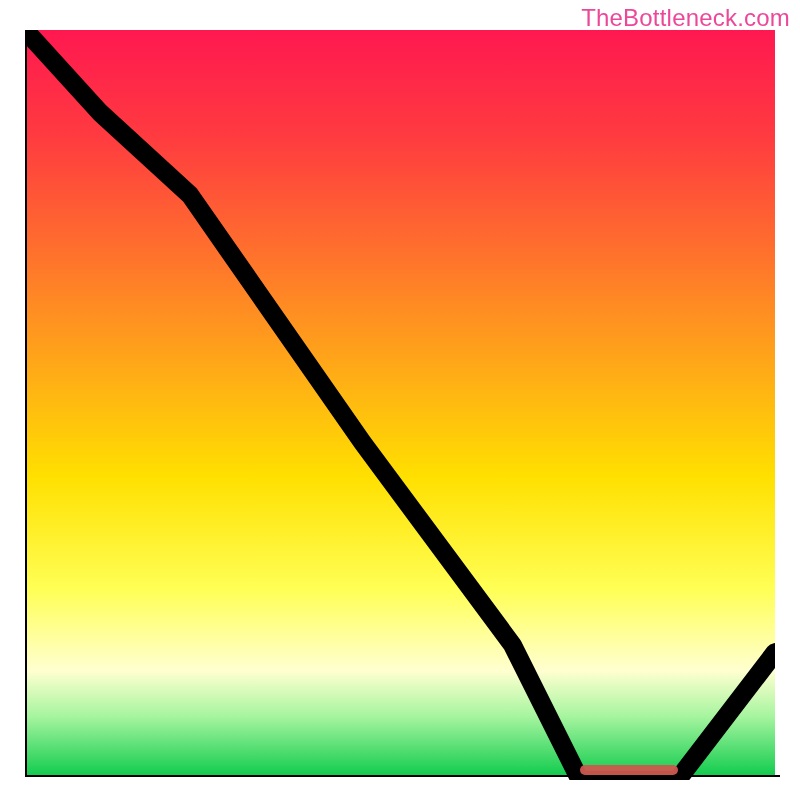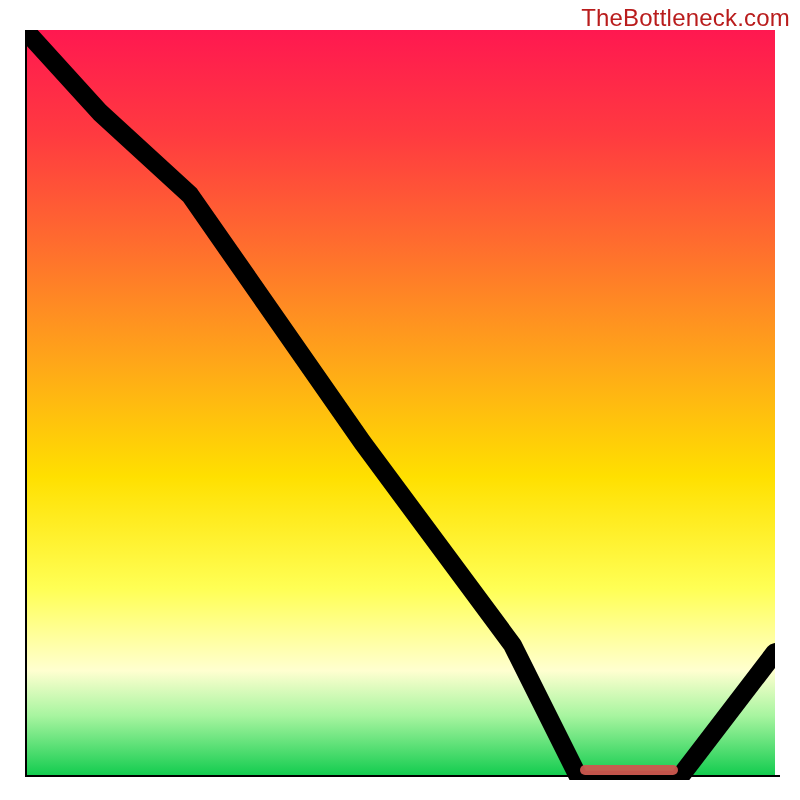--- a/index.html
+++ b/index.html
@@ -15,21 +15,21 @@
     position: relative;
     width: 800px;
     height: 800px;
   }
   .watermark {
     position: absolute;
     top: 4px;
     right: 10px;
     font-size: 24px;
     font-weight: 400;
-    color: #b91c1c;
+    color: #ec4899;
     letter-spacing: 0.2px;
   }
   .plot-wrap {
     position: absolute;
     left: 25px;
     top: 30px;
     width: 750px;
     height: 745px;
   }
   .grad-layer {

